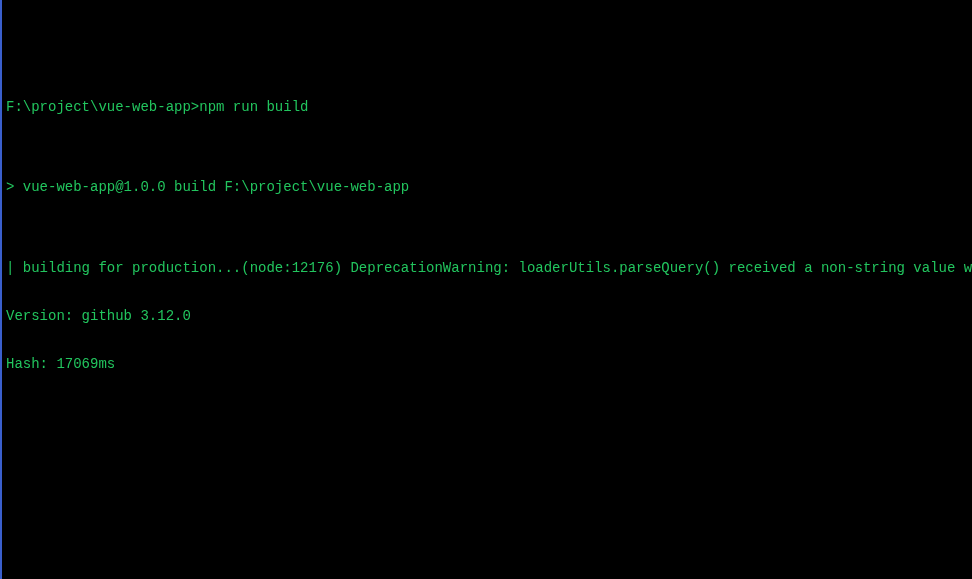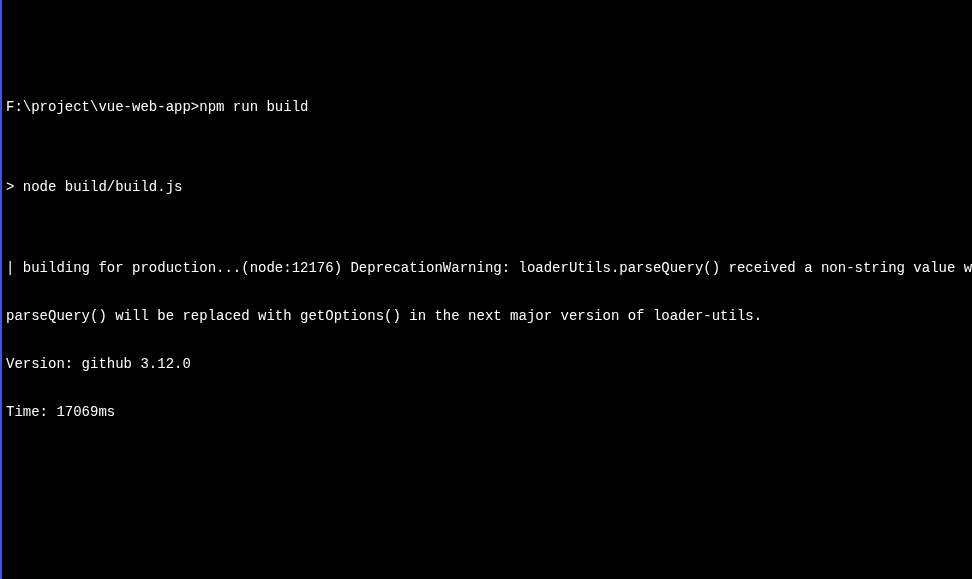--- a/index.html
+++ b/index.html
@@ -10,36 +10,35 @@
     font-size: 14px;
     line-height: 1.15;
     width: 972px;
     height: 579px;
     overflow: hidden;
     padding: 2px 4px;
     border-left: 2px solid #3a5fcd;
     white-space: pre;
   }
   .line { white-space: pre; }
-  .white { color: #ffffff; }
+  .white { color: #22c55e; }
 </style>
 </head>
 <body>
 
 
 
 <div>
   <div class="line white">F:\project\vue-web-app&gt;npm run build</div>
   <div class="line"></div>
-  <div class="line white">&gt; node build/build.js</div>
+  <div class="line white">&gt; vue-web-app@1.0.0 build F:\project\vue-web-app</div>
   <div class="line"></div>
   <div class="line white">| building for production...(node:12176) DeprecationWarning: loaderUtils.parseQuery() received a non-string value which</div>
-  <div class="line white">parseQuery() will be replaced with getOptions() in the next major version of loader-utils.</div>
   <div class="line white">Version: github 3.12.0</div>
-  <div class="line white">Time: 17069ms</div>
+  <div class="line white">Hash: 17069ms</div>
 
   
 
   
 
   
   
   
   
   

